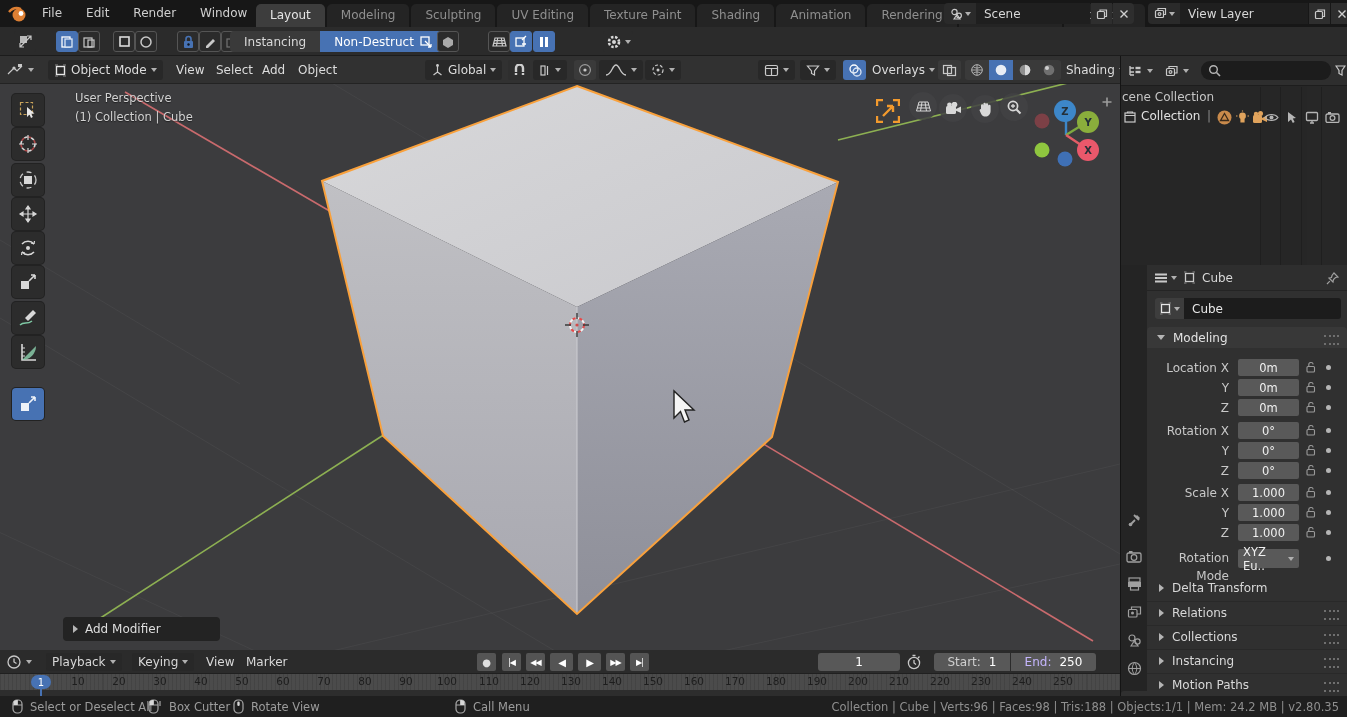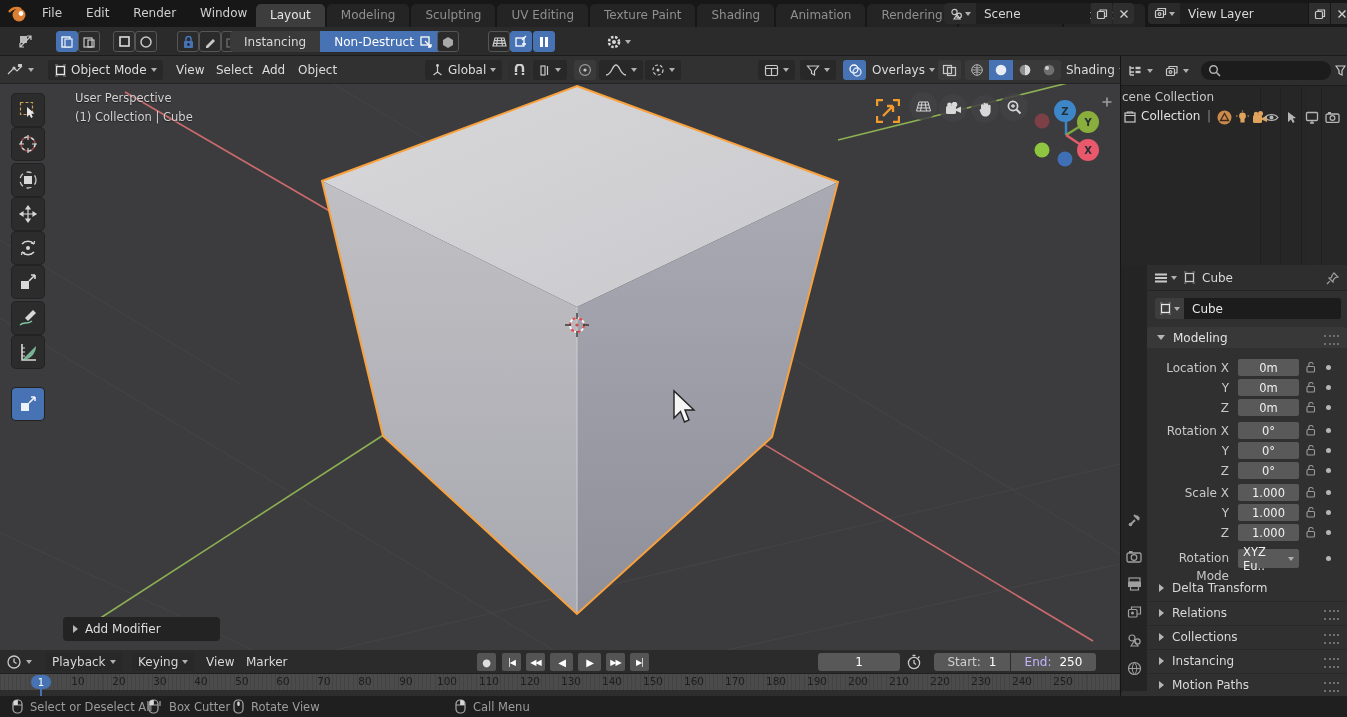--- a/index.html
+++ b/index.html
@@ -994,15 +994,16 @@
       <span>Rotate View</span>
     </div>
     <div class="hint" style="left:455px">
       <svg width="11" height="15">
           <rect x="1" y="1" width="9" height="13" rx="4" fill="none" stroke="#a8a8a8" stroke-width="1.2"></rect>
           <path d="M5.5 1 v5 M1 6 h9" stroke="#a8a8a8" stroke-width="1"></path>
           <path d="M9.4 2.5 A4 4 0 0 0 5.5 1 V6 H9.4 Z" fill="#d8d8d8"></path>
         </svg>
       <span>Call Menu</span>
     </div>
+    <div class="hint" style="right:8px;color:#8f8f8f">Collection | Cube | Verts:96 | Faces:98 | Tris:188 | Objects:1/1 | Mem: 24.2 MB | v2.80.35</div>
   </div>
 
 </div>
 
 </body></html>

